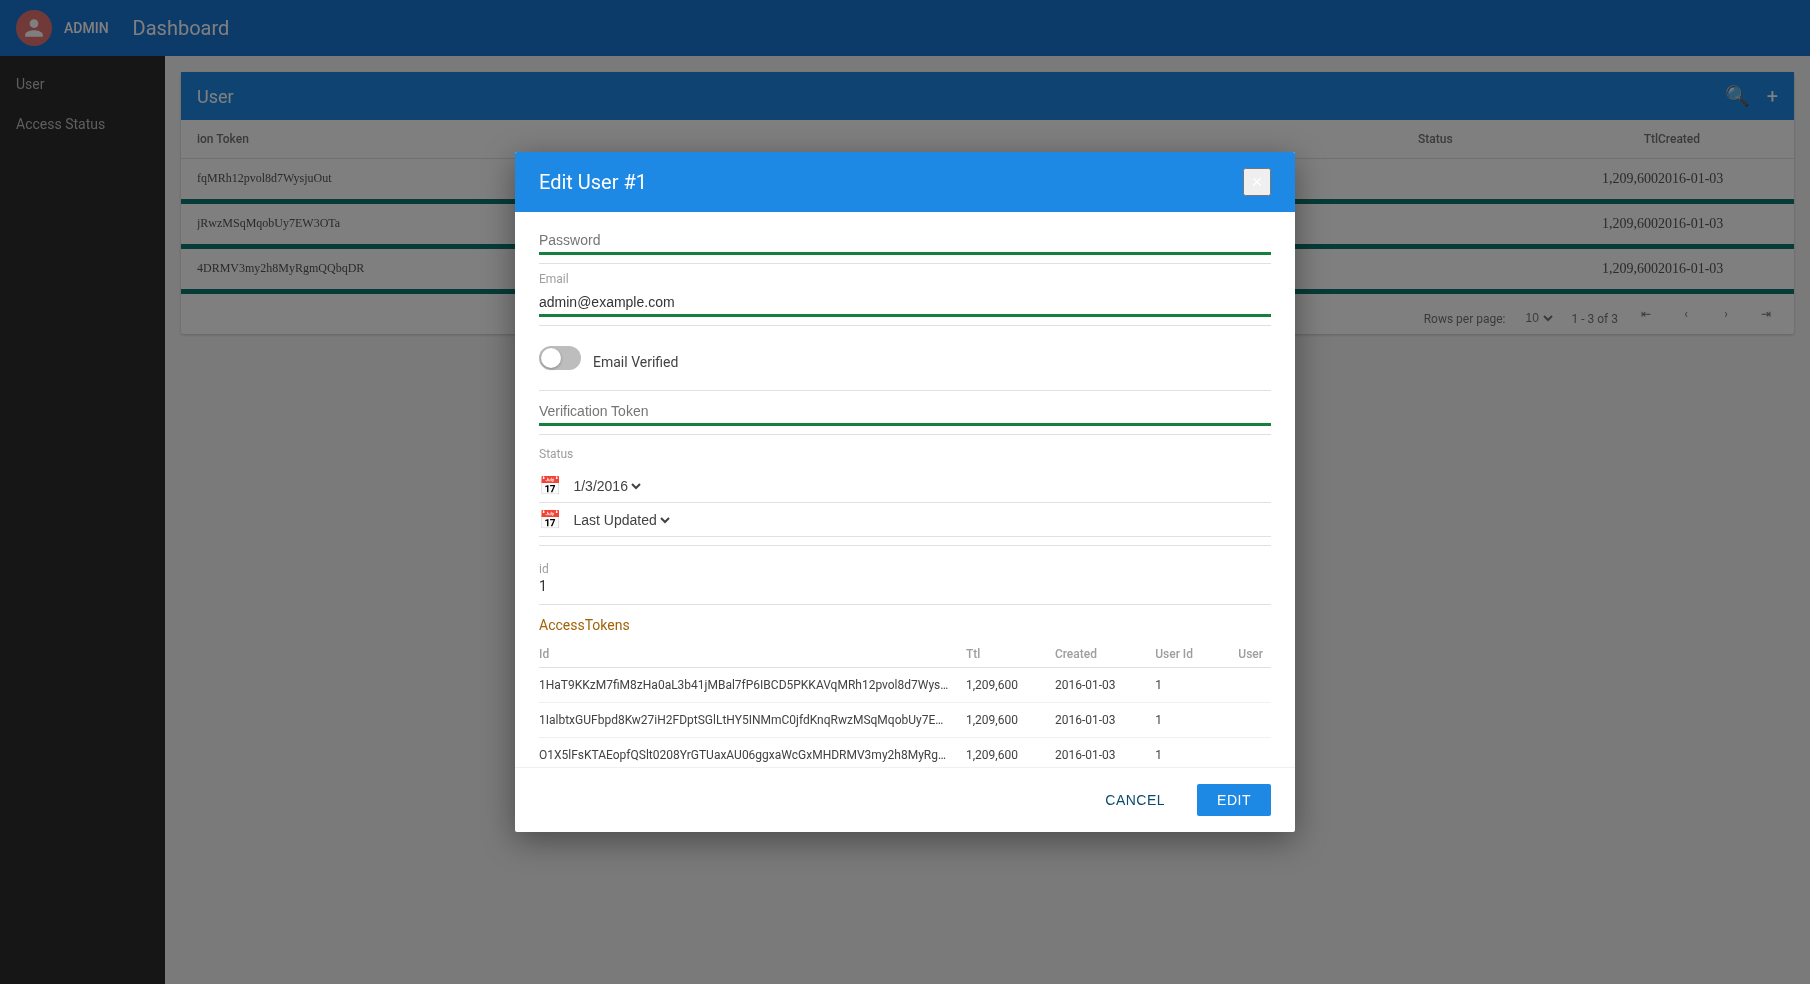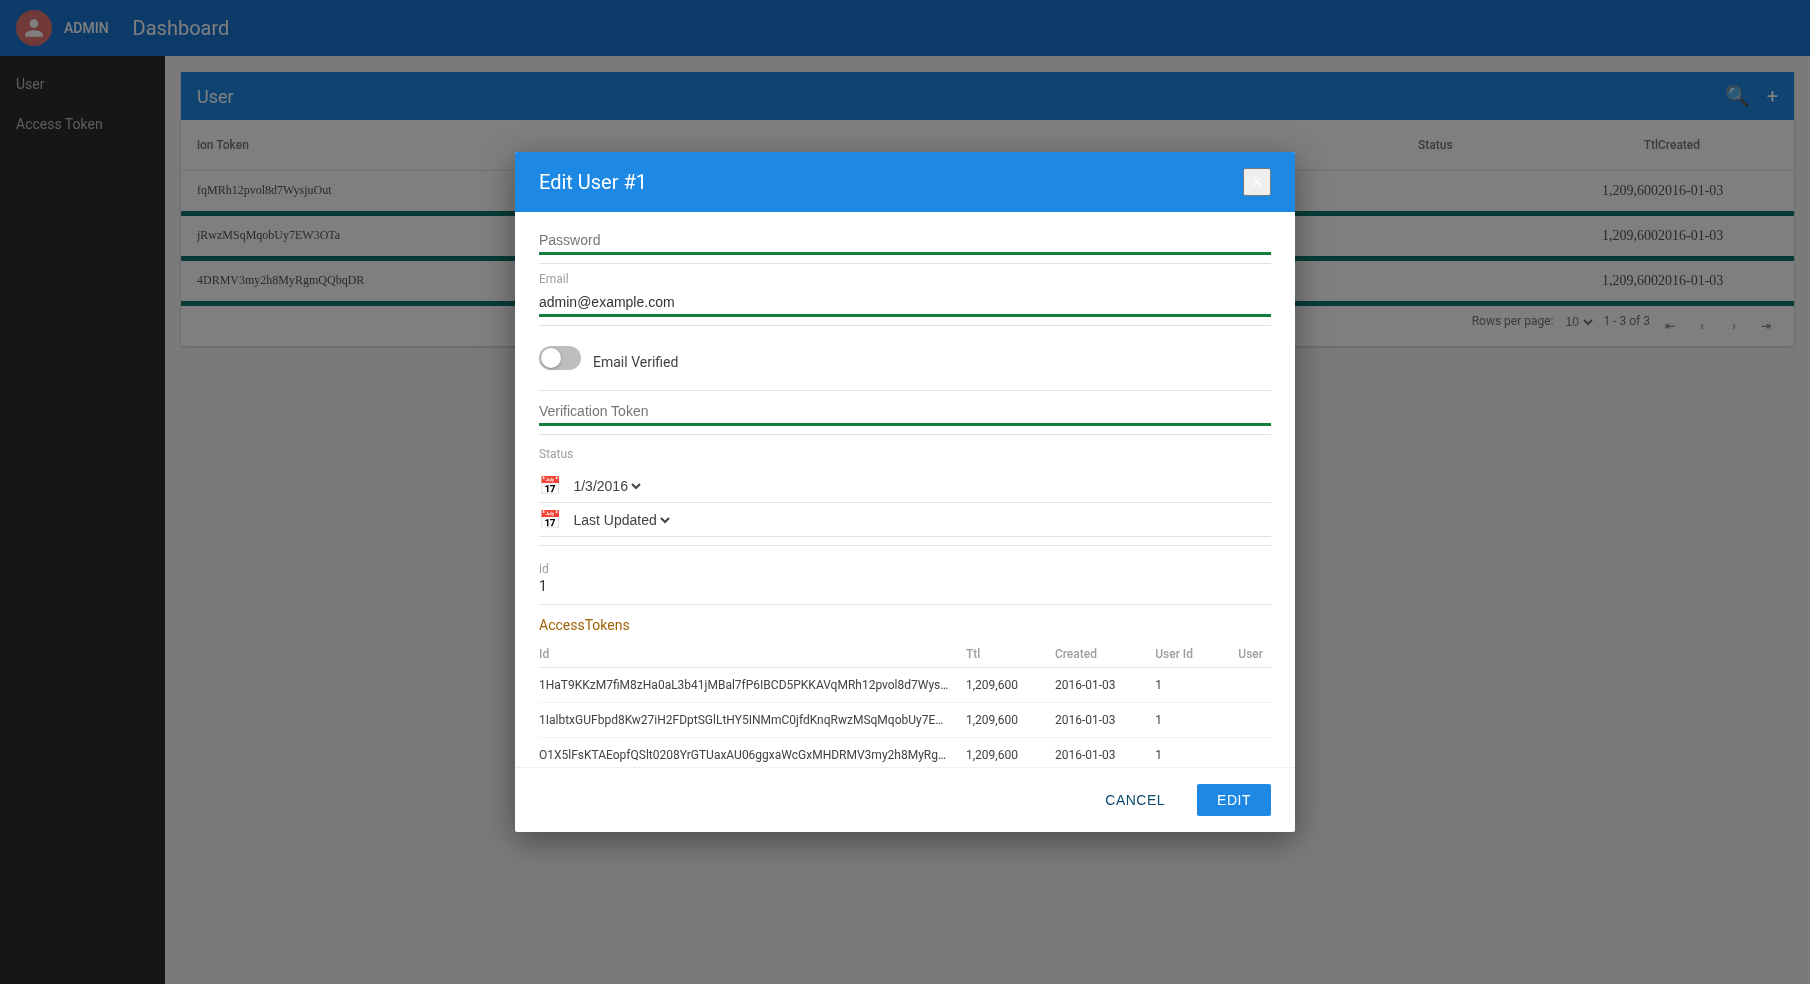--- a/index.html
+++ b/index.html
@@ -85,21 +85,21 @@
       display: flex;
       gap: 16px;
     }
     .bg-panel-header .header-actions span {
       color: white;
       font-size: 20px;
       cursor: pointer;
     }
     .bg-table-header {
       display: flex;
-      padding: 18px 16px;
+      padding: 12px 16px;
       background: white;
       border-bottom: 1px solid #e0e0e0;
       color: #757575;
       font-size: 12px;
       font-weight: 500;
     }
     .bg-table-header .col-token { flex: 1; }
     .bg-table-header .col-status { width: 120px; }
     .bg-table-header .col-ttl { width: 120px; text-align: right; }
     .bg-table-header .col-created { width: 120px; }
@@ -110,24 +110,24 @@
       border-bottom: 5px solid #0f766e;
       background: white;
       font-family: Liberation Serif, serif;
     }
     .bg-table-row .col-token { flex: 1; color: #555; font-size: 12px; overflow: hidden; text-overflow: ellipsis; }
     .bg-table-row .col-ttl { width: 120px; text-align: right; color: #555; }
     .bg-table-row .col-created { width: 120px; color: #555; }
 
     .bg-pagination {
       display: flex;
-      align-items: flex-start;
+      align-items: flex-end;
       justify-content: flex-end;
       padding: 8px 16px;
-      gap: 8px;
+      gap: 16px;
       color: #757575;
       font-size: 12px;
     }
     .bg-pagination select {
       border: none;
       background: transparent;
       color: #757575;
       font-size: 12px;
     }
     .pg-btn {
@@ -353,21 +353,21 @@
   </div>
   <span class="admin-label">ADMIN</span>
   <span class="dashboard-title">Dashboard</span>
 </div>
 
 <div class="sidebar">
   <div class="sidebar-item">
     <span>User</span>
   </div>
   <div class="sidebar-item">
-    <span>Access Token</span>
+    <span>Access Status</span>
   </div>
 </div>
 
 <div class="main-content">
   <div class="bg-panel">
     <div class="bg-panel-header">
       <span class="panel-title">User</span>
       <div class="header-actions">
         <span>🔍</span>
         <span>+</span>

